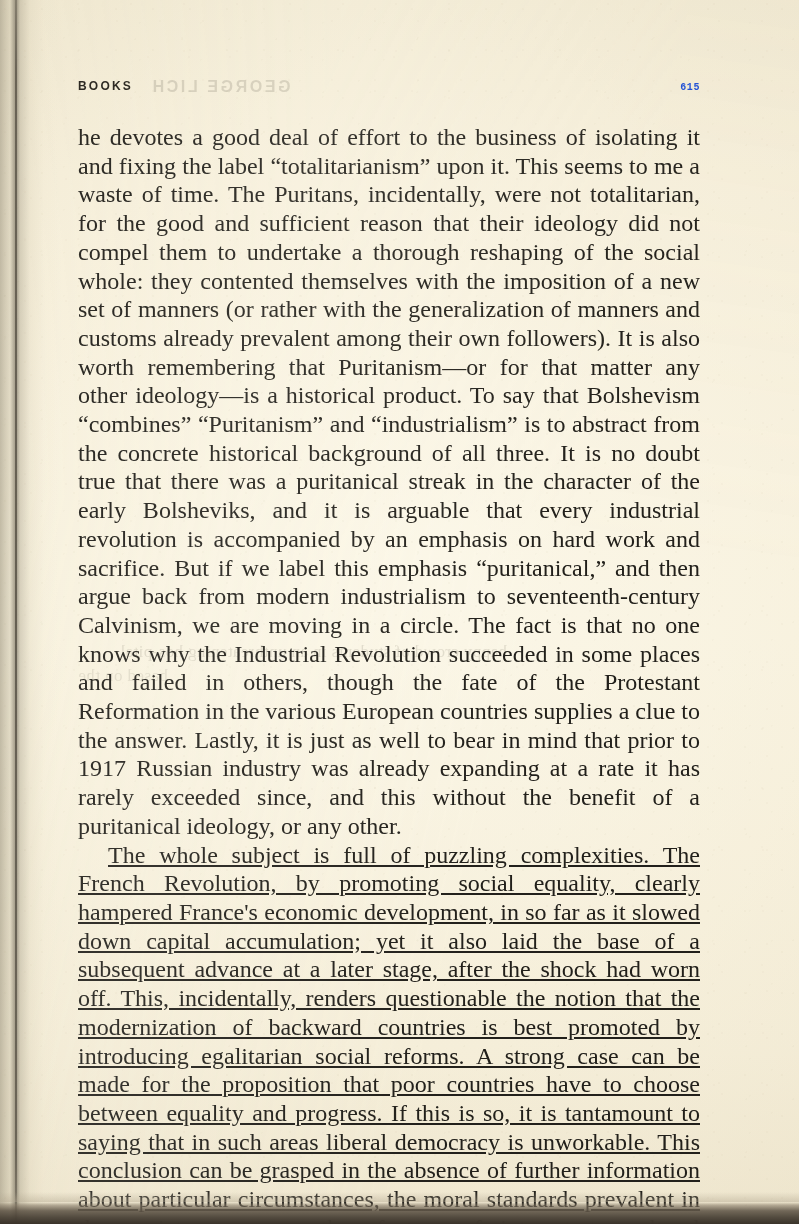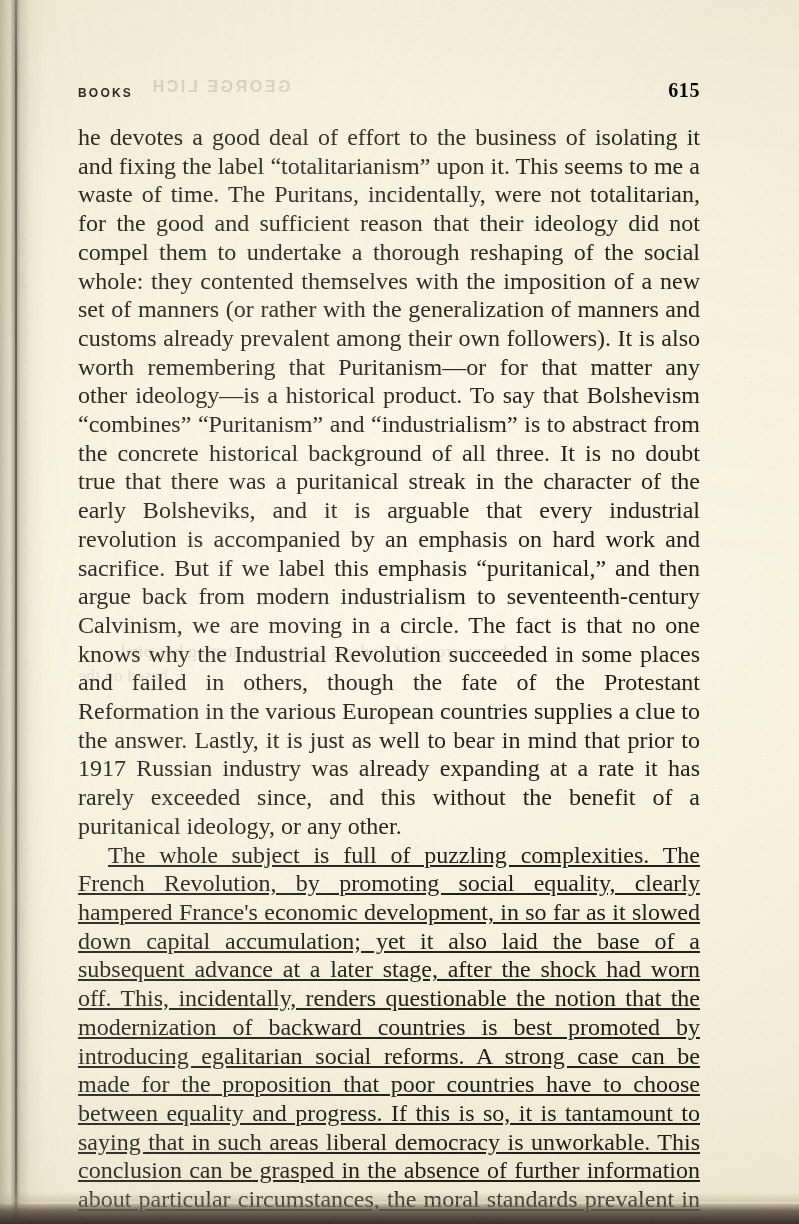--- a/index.html
+++ b/index.html
@@ -169,25 +169,25 @@
     height: 22px;
   }
   .running-head-title {
     font-family: "Liberation Sans", sans-serif;
     font-weight: bold;
     font-size: 12px;
     letter-spacing: 2.2px;
     color: #211e18;
   }
   .running-head-folio {
-    font-family: Liberation Serif, serif;
+    font-family: Liberation Mono, monospace;
     font-weight: bold;
-    font-size: 20px;
+    font-size: 10px;
     letter-spacing: 0.6px;
-    color: #000000;
+    color: #1d4ed8;
   }
 
   
   .body-text {
     margin-top: 22px;
     font-size: 24px;
     line-height: 28.7px;
     text-align: justify;
     color: #22201b;
     -webkit-font-smoothing: antialiased;

